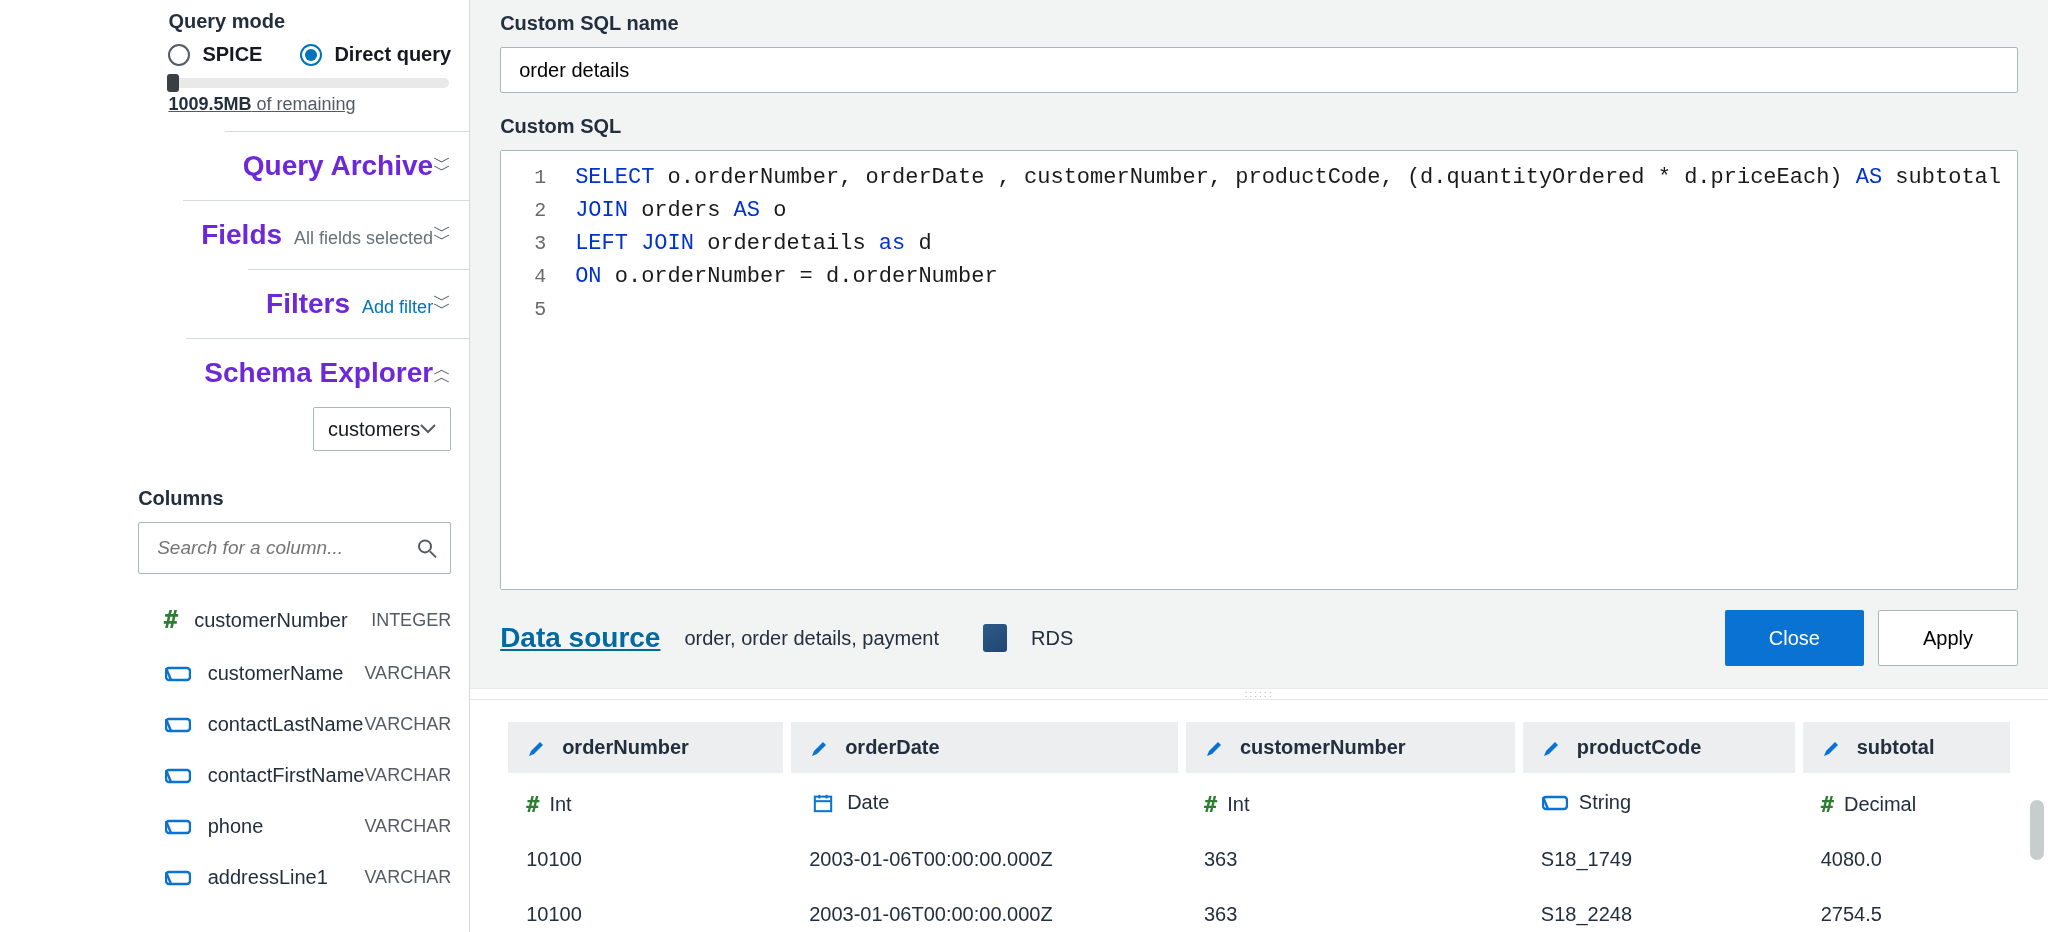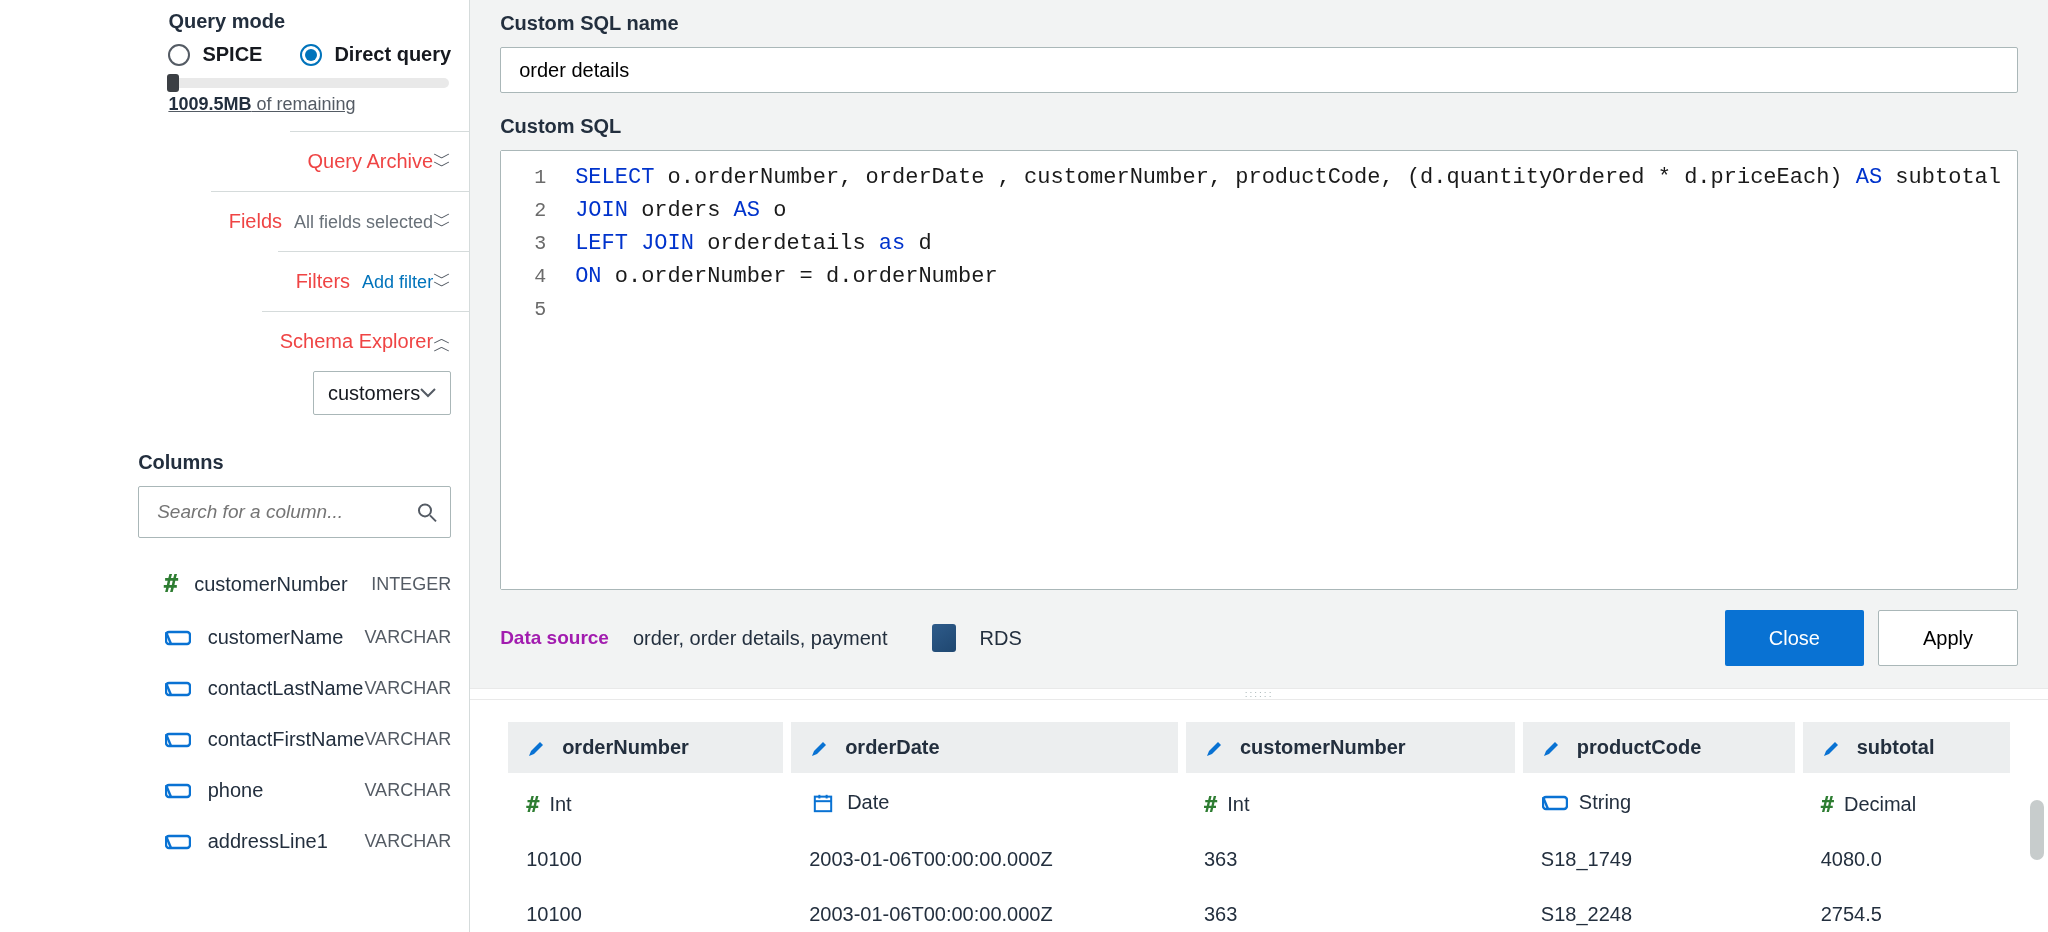--- a/index.html
+++ b/index.html
@@ -33,21 +33,21 @@
 .radio-opt input[type="radio"]:checked::after { content: ""; width: 12px; height: 12px; border-radius: 50%; background: #0073bb; position: absolute; top: 3px; left: 3px; }
 
 .slider-wrap { margin-top: 12px; padding: 0 2px; }
 .slider-track { height: 10px; background: #e9e9e9; border-radius: 6px; position: relative; }
 .slider-thumb { position: absolute; left: -3px; top: -4px; width: 12px; height: 18px; background: #3b3f44; border-radius: 3px; }
 .remaining { margin-top: 6px; font-size: 18px; color: #545b64; text-decoration: underline; }
 .remaining b { color: #232f3e; font-weight: 700; }
 
 .collapsible { padding: 18px 18px; border-top: 1px solid #d5dbdb; display: flex; align-items: center; justify-content: space-between; cursor: pointer; }
 .coll-left { display: flex; align-items: baseline; gap: 12px; }
-.coll-title { font-size: 20px; color: #ef4444; font-weight: 400; }
+.coll-title { font-size: 28px; color: #6d28d9; font-weight: 700; }
 .coll-sub { font-size: 18px; color: #687078; }
 .add-link { color: #0073bb; font-size: 18px; cursor: pointer; font-weight: 500; }
 .chevs { color: #545b64; font-size: 18px; font-weight: 400; display: flex; flex-direction: column; line-height: 8px; }
 .chevs.up { flex-direction: column-reverse; }
 
 .schema-select-wrap { padding: 0 18px 16px; }
 .schema-select { width: 100%; height: 44px; border: 1px solid #aab7b8; border-radius: 2px; padding: 0 14px; display: flex; align-items: center; justify-content: space-between; font-size: 20px; cursor: pointer; background: #fff; }
 
 .columns-sec { padding: 20px 18px 10px; }
 .search-wrap { margin-top: 12px; position: relative; }
@@ -68,21 +68,21 @@
 .m-label { font-size: 20px; font-weight: 700; color: #232f3e; margin-bottom: 12px; }
 
 .name-input { width: 100%; height: 46px; border: 1px solid #aab7b8; border-radius: 2px; padding: 0 18px; font-size: 20px; background: #fff; }
 
 .editor-box { margin-top: 8px; border: 1px solid #aab7b8; background: #fff; height: 440px; display: flex; font-family: "Courier New", monospace; font-size: 22px; line-height: 33px; border-radius: 2px; }
 .gutter { width: 58px; background: #fff; padding: 10px 12px; text-align: right; color: #6b6b6b; font-size: 20px; user-select: none; border-right: 1px solid transparent; }
 .code { flex: 1; padding: 10px 16px; white-space: pre; overflow: auto; color: #1a1a1a; }
 .kw { color: #0033cc; }
 
 .datasource-row { display: flex; align-items: center; gap: 24px; padding: 18px 30px 22px; }
-.ds-label { font-size: 19px; font-weight: 700; color: #a21caf; }
+.ds-label { font-size: 28px; font-weight: 700; color: #0369a1; text-decoration: underline; }
 .ds-value { font-size: 20px; color: #232f3e; }
 .ds-icon { width: 24px; height: 28px; background: linear-gradient(145deg,#2e5b8a,#1f4770); border-radius: 3px; display:inline-block; margin-left: 20px; }
 .ds-type { font-size: 20px; color: #232f3e; }
 .btn-row { margin-left: auto; display: flex; gap: 14px; }
 .btn { height: 56px; padding: 0 44px; font-size: 20px; border-radius: 2px; cursor: pointer; border: 1px solid #aab7b8; background: #fff; }
 .btn.primary { background: #0972d3; color: #fff; border: none; }
 
 .drag-handle { height: 12px; display: flex; align-items: center; justify-content: center; background: #fff; border-top: 1px solid #e9e9e9; border-bottom: 1px solid #e9e9e9; cursor: row-resize; }
 .drag-dots { color: #aab7b8; letter-spacing: 2px; font-size: 10px; line-height: 4px; }
 

